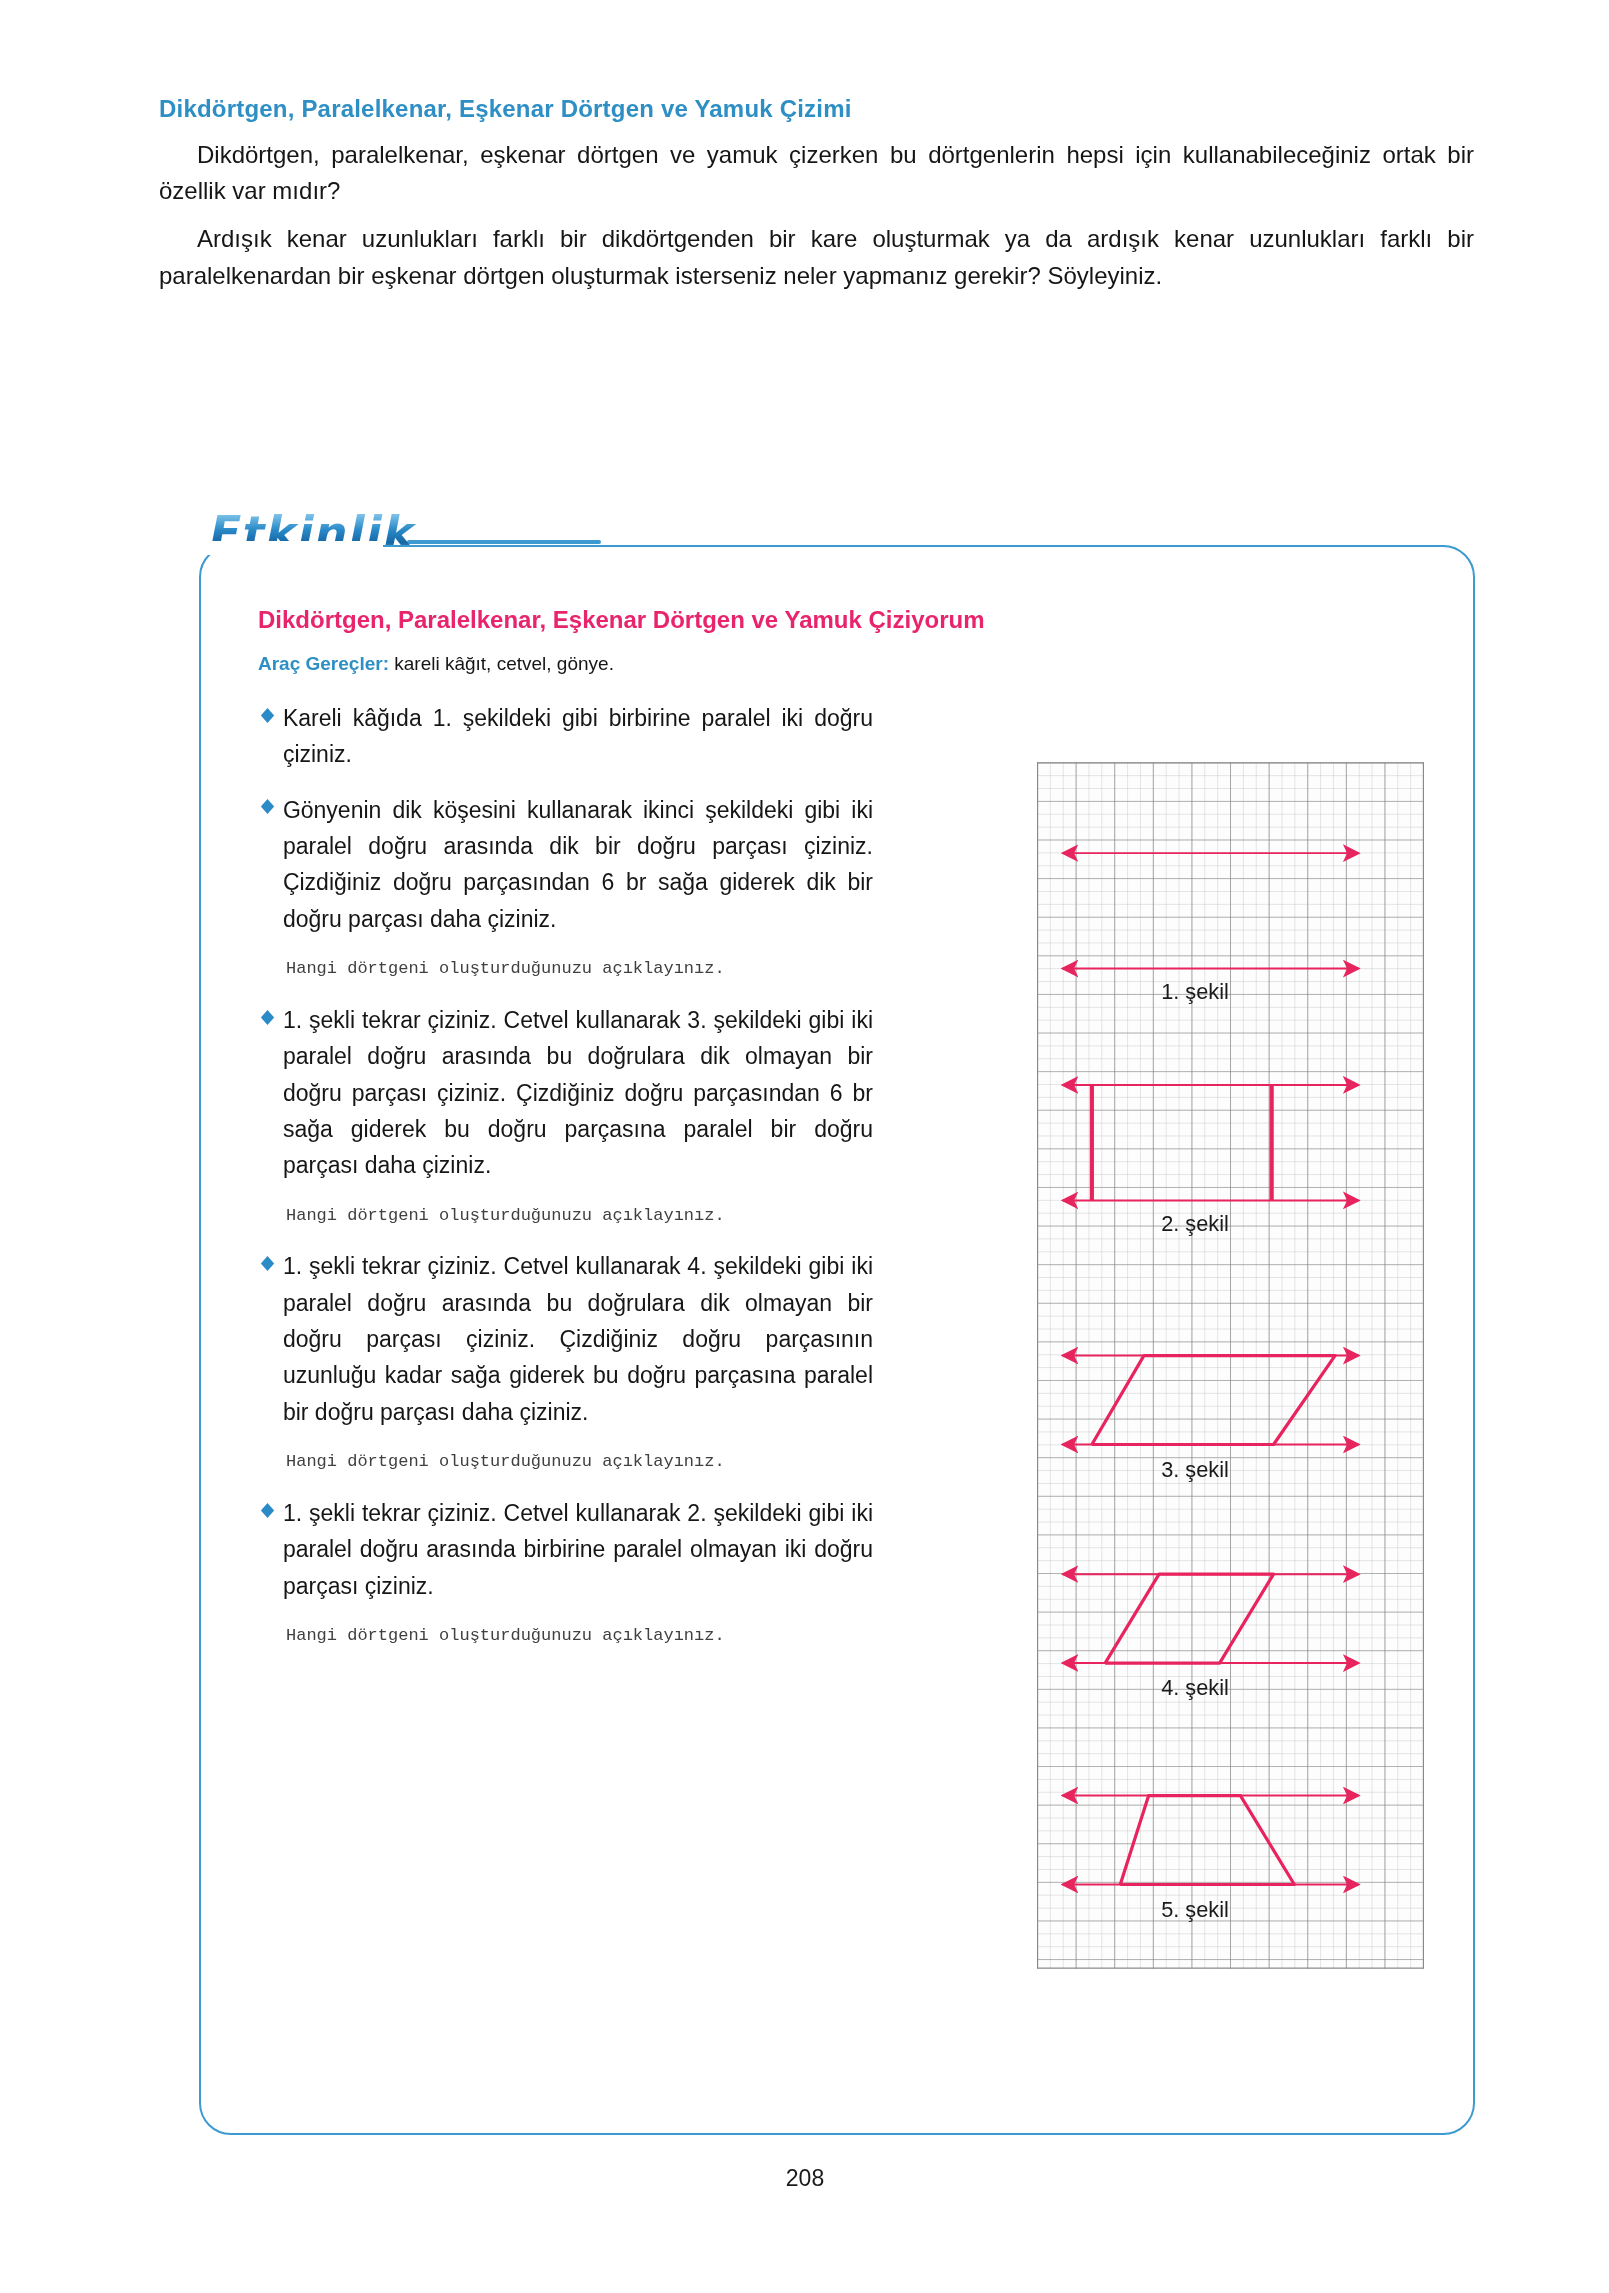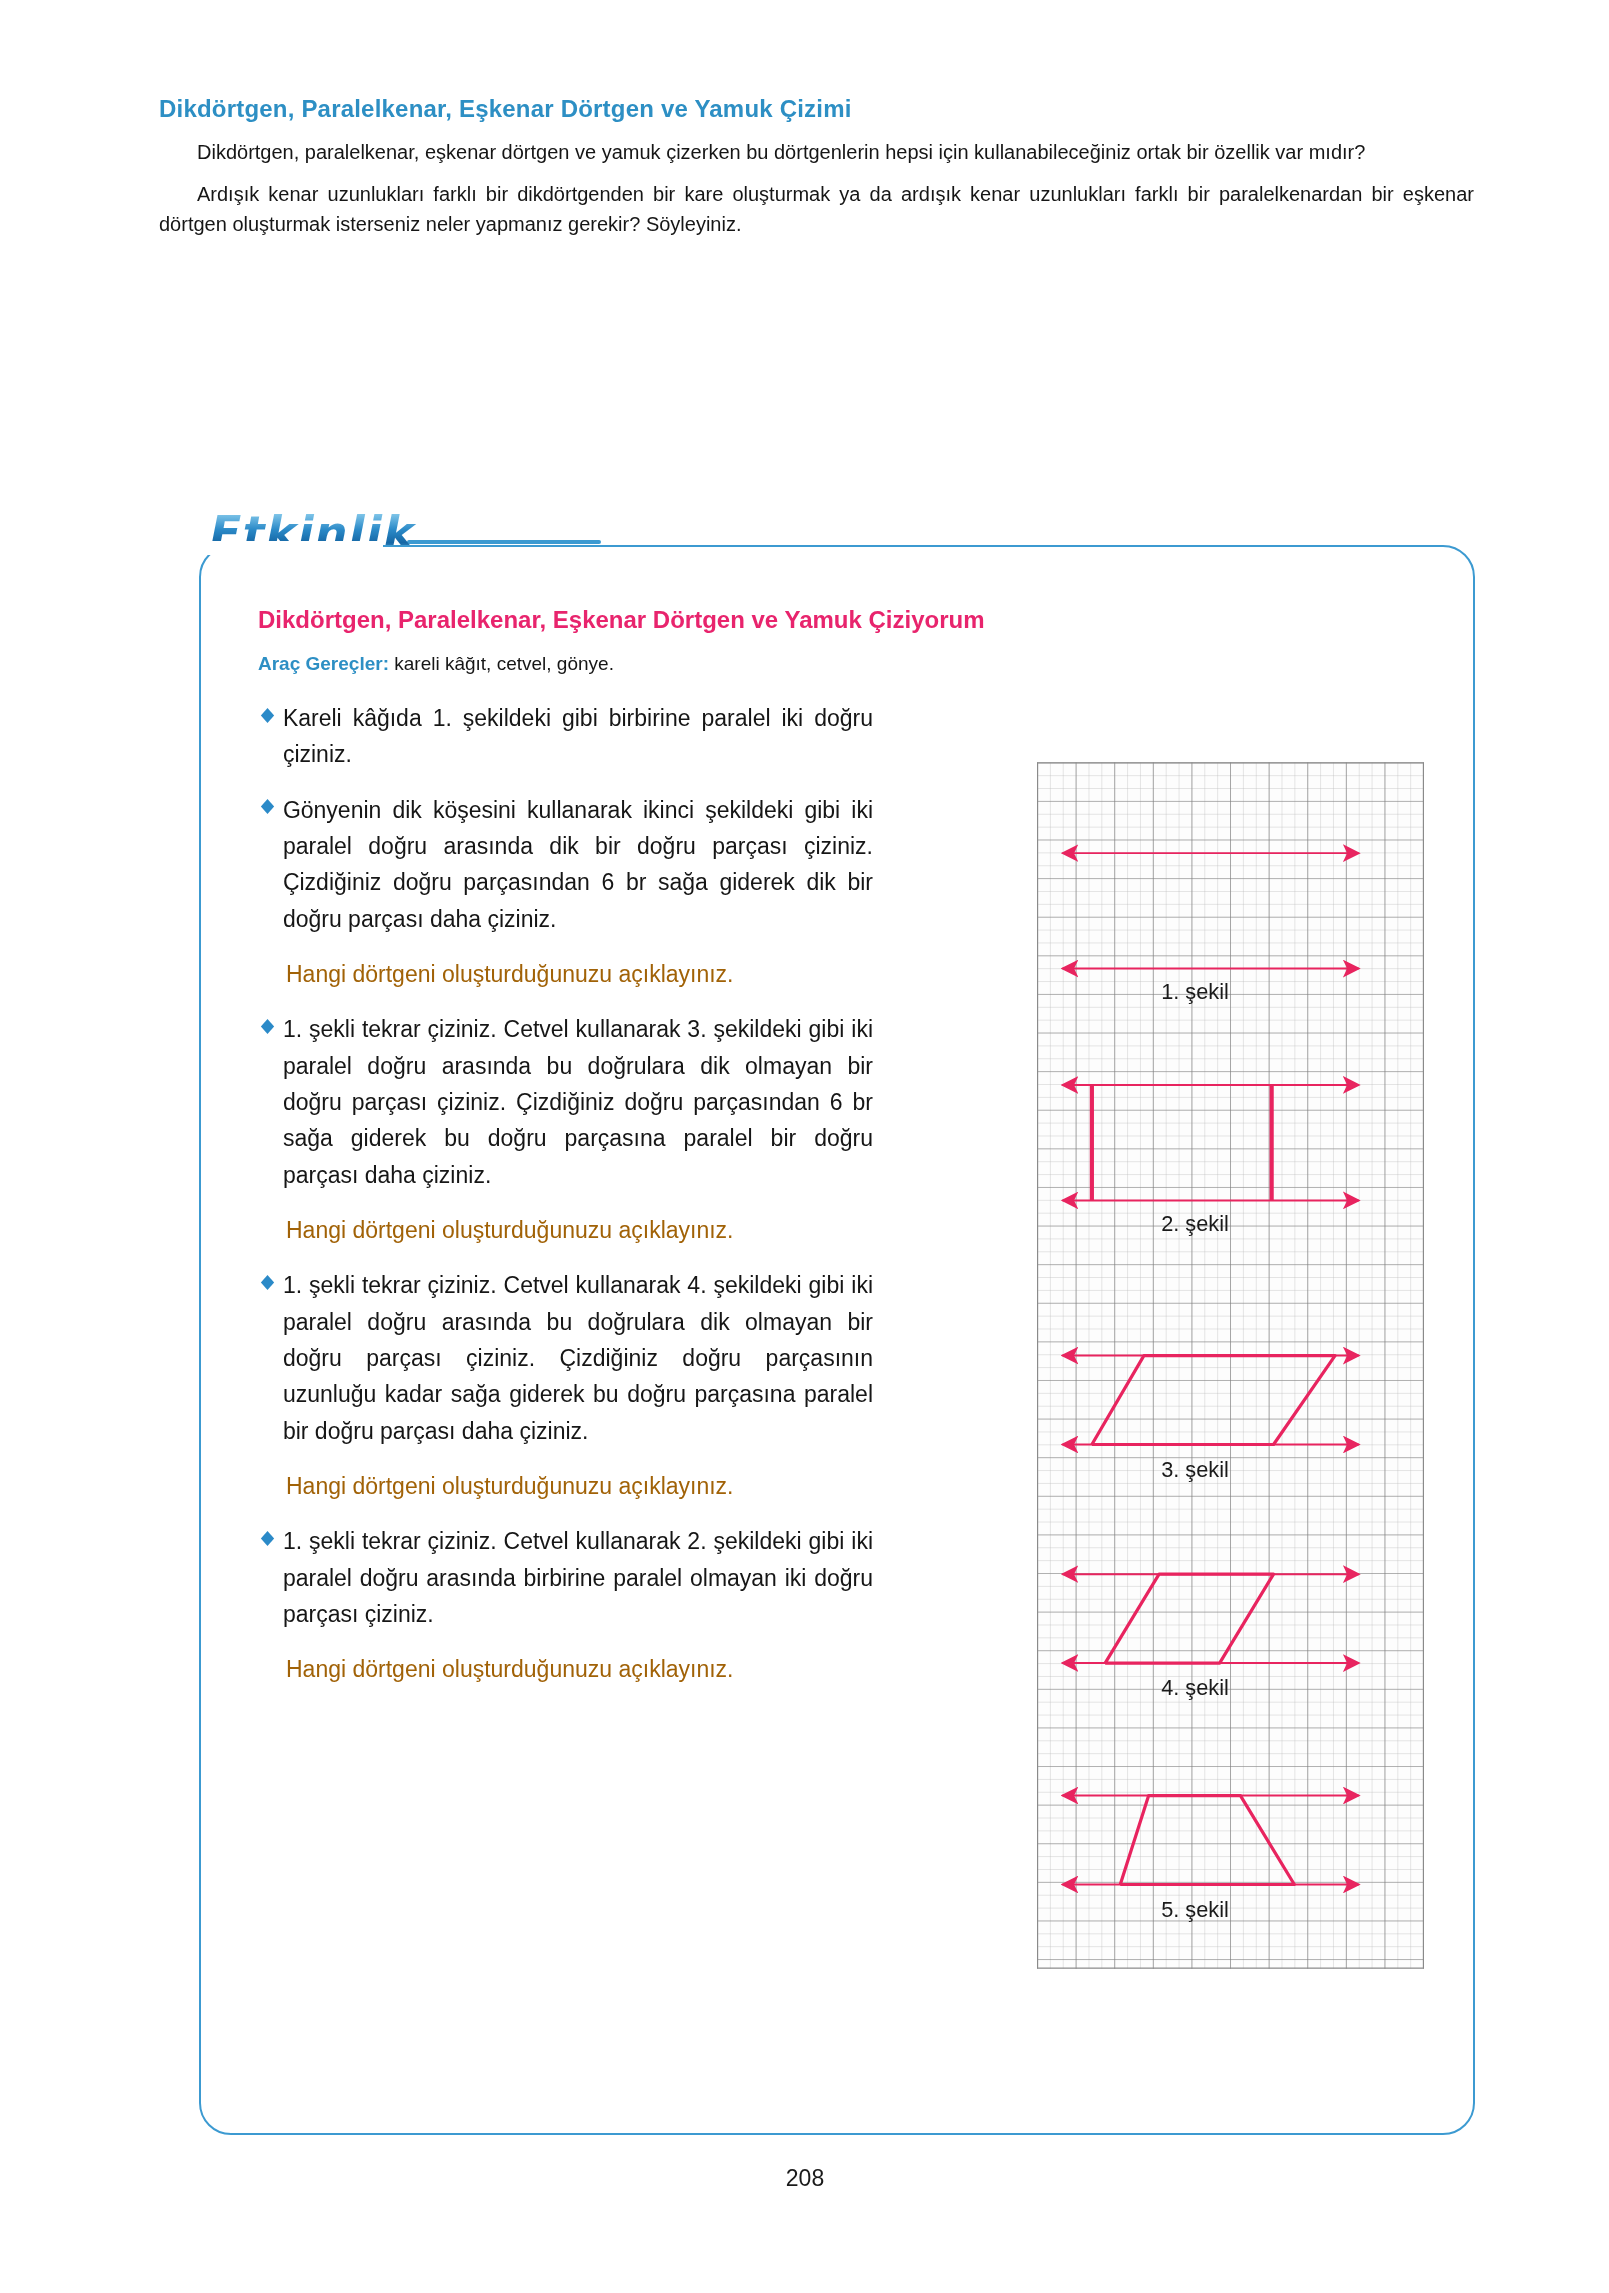--- a/index.html
+++ b/index.html
@@ -29,21 +29,21 @@
   }
   .section-heading {
     color: #2d8fc4;
     font-size: 24px;
     font-weight: bold;
     letter-spacing: 0.2px;
     margin: 0 0 13.2px 0;
     line-height: 1.2;
   }
   .body-par {
-    font-size: 20px;
+    font-size: 24px;
     line-height: 1.52;
     margin: 0 0 11.4px 0;
     text-align: justify;
     text-indent: 38px;
     color: #161616;
   }
   .body-par.last { margin-bottom: 8px; }
 
   
   .etkinlik-wrap {
@@ -148,25 +148,26 @@
   }
   .bullet svg { display: block; }
   .step-text {
     flex: 1 1 auto;
     font-size: 23px;
     line-height: 1.58;
     text-align: justify;
     color: #161616;
   }
   .ask {
-    font-size: 23px;
+    font-size: 17px;
     line-height: 1.58;
     margin: 0 0 19px 0;
     padding-left: 28px;
-    color: #a16207;
+    color: #404040;
+    font-family: Liberation Mono, monospace;
   }
   .ask.tight { margin-bottom: 17px; }
 
   
   .figure-panel {
     position: absolute;
     left: 1037px;
     top: 762px;
     width: 464px;
     height: 1207px;

